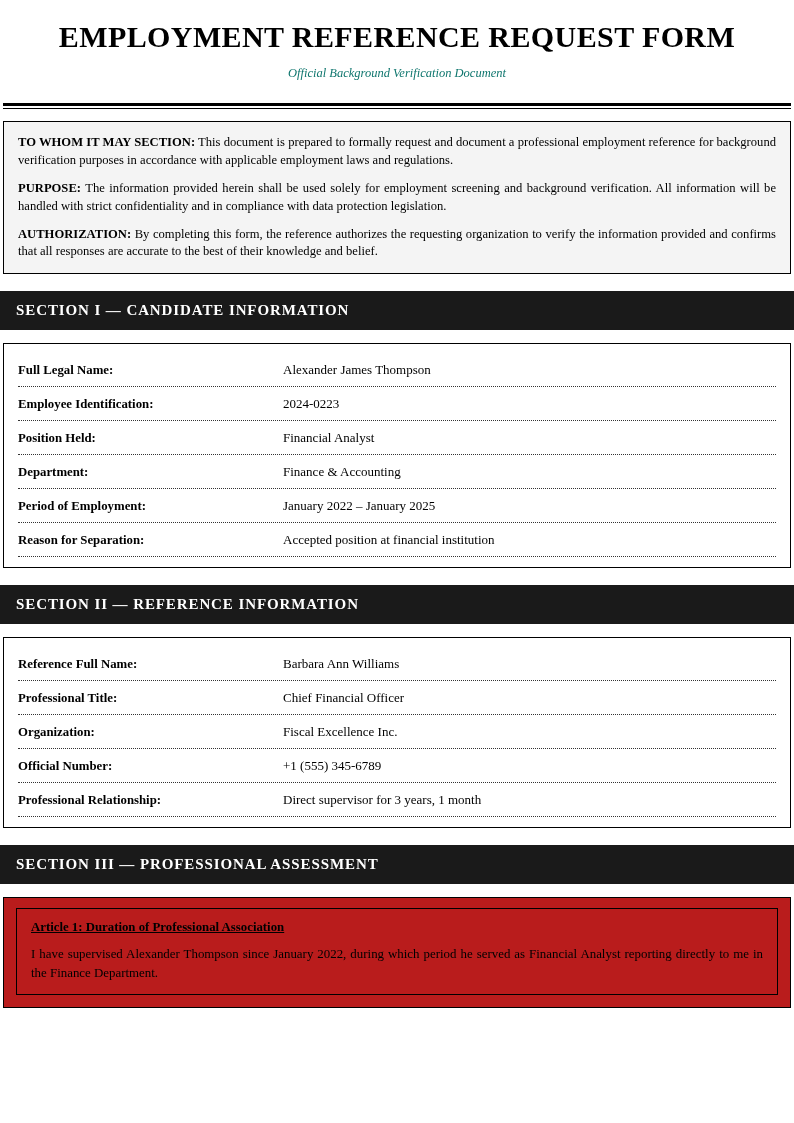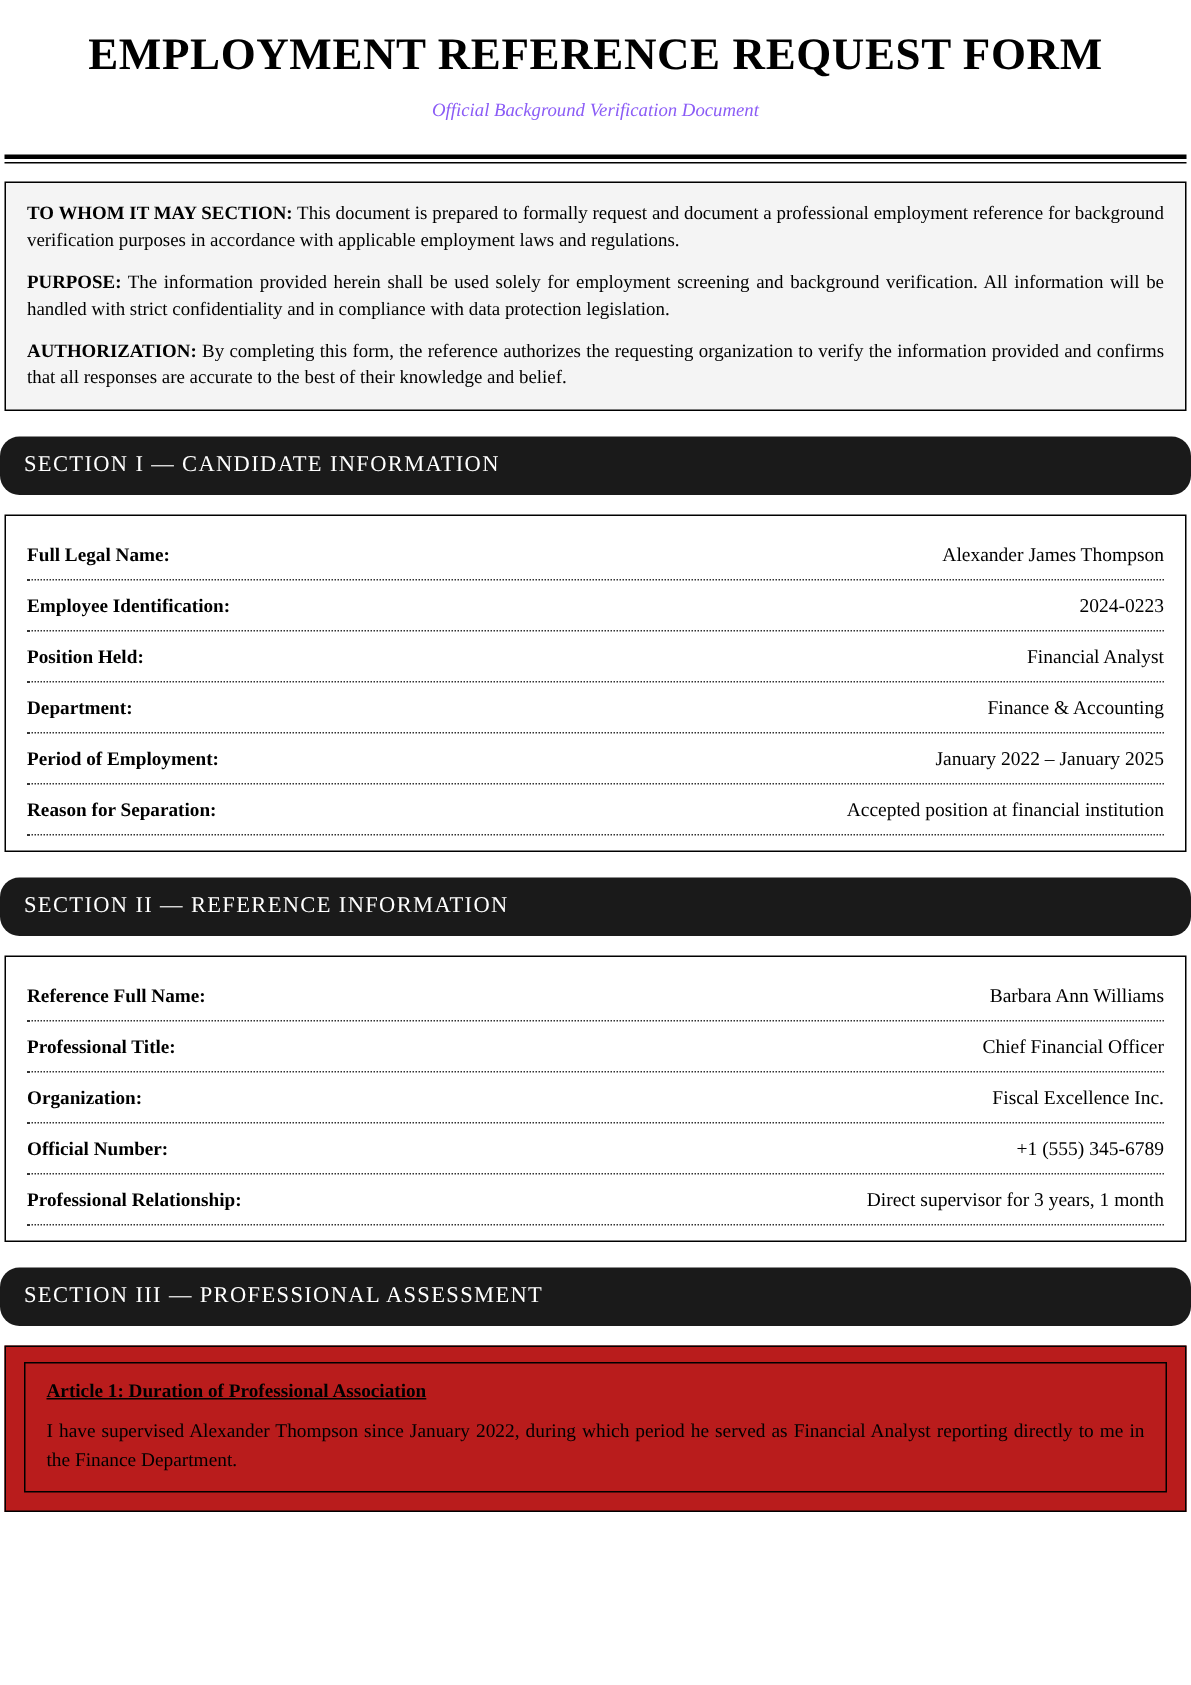--- a/index.html
+++ b/index.html
@@ -37,21 +37,21 @@
     line-height: 1.1;
     margin: 0;
     padding: 0 0 2px 0;
     color: #000;
   }
   .doc-subtitle {
     font-family: "Liberation Serif", "DejaVu Serif", serif;
     font-style: italic;
     font-size: 12.5px;
     margin: 11px 0 0 0;
-    color: #8b5cf6;
+    color: #0f766e;
   }
   .header-rules {
     margin: 22px 3px 0 3px;
   }
   .rule-thick {
     height: 3px;
     background: #000;
     font-size: 0;
     line-height: 0;
   }
@@ -83,27 +83,26 @@
   }
   .notice-p:last-child { margin-bottom: 0; }
   .notice-label {
     font-weight: bold;
   }
 
   
   .section-bar {
     background: #1a1a1a;
     color: #ffffff;
-    font-weight: normal;
+    font-weight: bold;
     font-size: 15px;
     letter-spacing: 0.9px;
     padding: 11px 0 11px 16px;
     margin: 17px 0 0 0;
     box-sizing: border-box;
-    border-radius: 13px;
   }
 
   
   .field-box {
     margin: 13px 3px 0 3px;
     border: 1px solid #000;
     background: #ffffff;
     padding: 9px 14px 10px 14px;
     box-sizing: border-box;
   }
@@ -114,21 +113,20 @@
     padding: 9px 0 8px 0;
   }
   .field-label {
     flex: 0 0 265px;
     font-weight: bold;
     font-size: 12.8px;
   }
   .field-value {
     flex: 1 1 auto;
     font-size: 13px;
-    text-align: right;
   }
 
   
   .assessment-box {
     margin: 13px 3px 0 3px;
     border: 1px solid #000;
     background: #b91c1c;
     padding: 10px 12px 12px 12px;
     box-sizing: border-box;
   }

